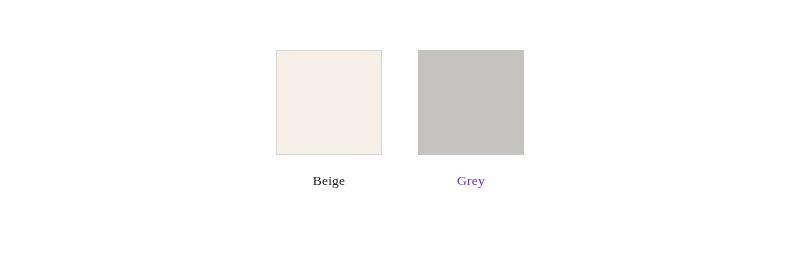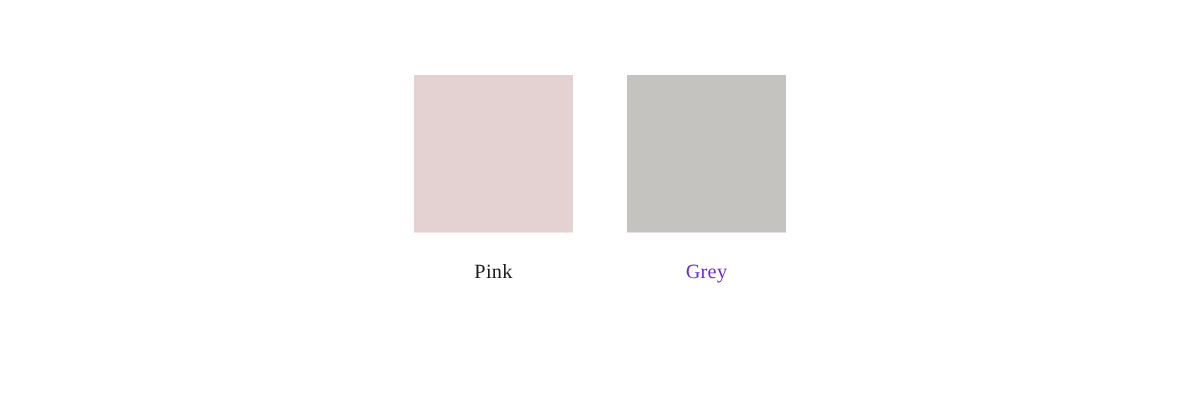--- a/index.html
+++ b/index.html
@@ -59,25 +59,25 @@
     letter-spacing: 0.2px;
   }
 </style>
 </head>
 <body style="background: rgb(255, 255, 255);">
 
 <div class="canvas">
 
   <div class="swatch-row">
 
+    <div class="swatch-cell">
+      <div class="swatch-chip" style="background: rgb(245, 239, 231); border: 1px solid rgb(216, 214, 210);"></div>
+      <div class="swatch-label" style="color: rgb(26, 26, 26);">Beige</div>
+    </div>
 
-    <div class="swatch-cell">
-      <div class="swatch-chip" style="background: rgb(228, 210, 210); border: none;"></div>
-      <div class="swatch-label" style="color: rgb(26, 26, 26);">Pink</div>
-    </div>
 
     <div class="swatch-cell">
       <div class="swatch-chip" style="background: rgb(197, 195, 192); border: none;"></div>
       <div class="swatch-label" style="color: #6d28d9;">Grey</div>
     </div>
 
   </div>
 </div>
 
 </body></html>

